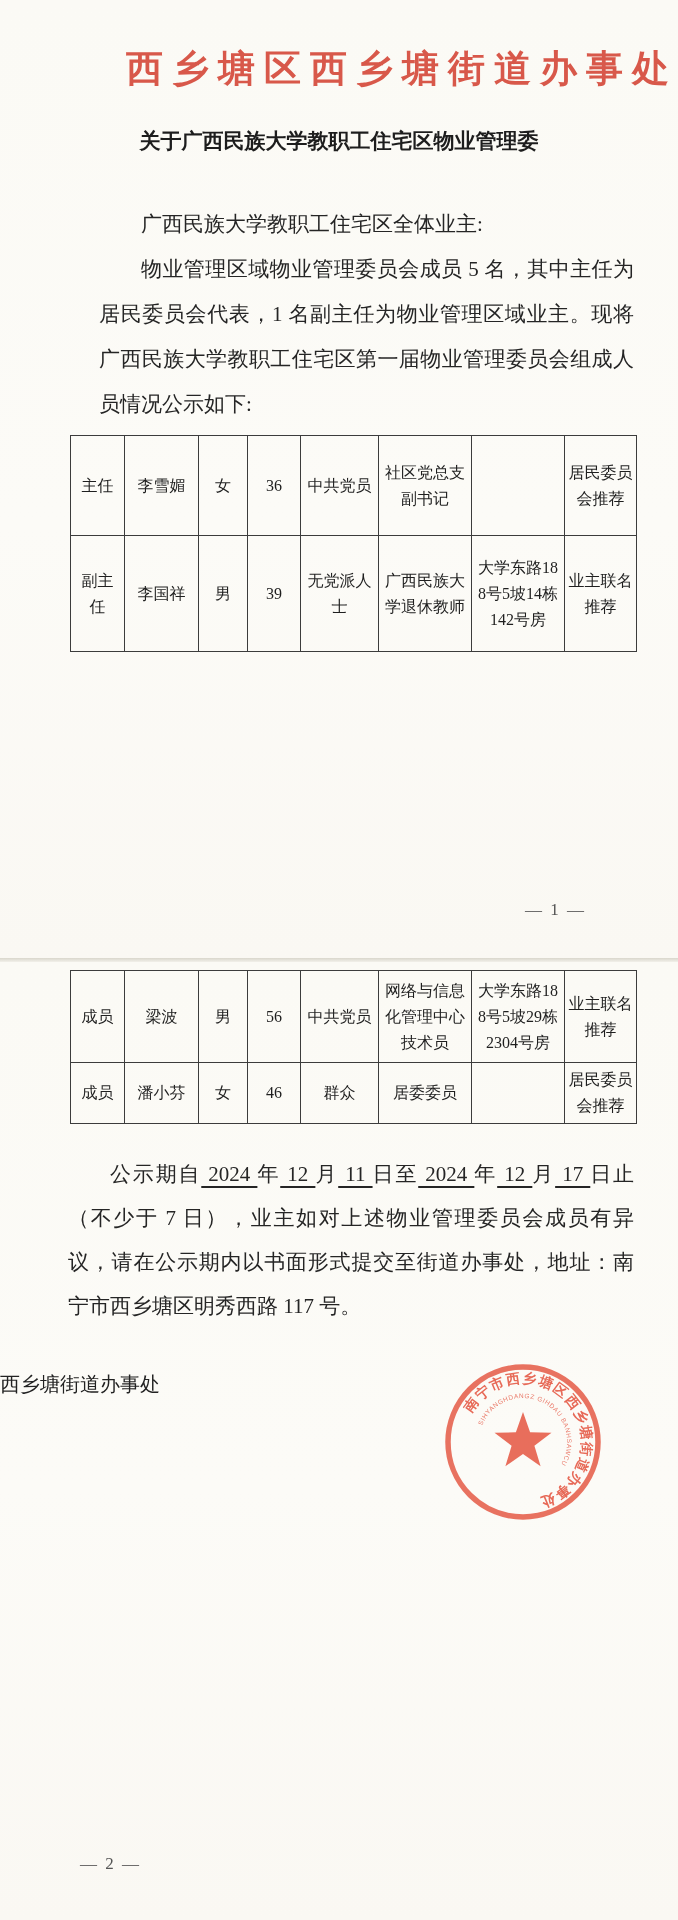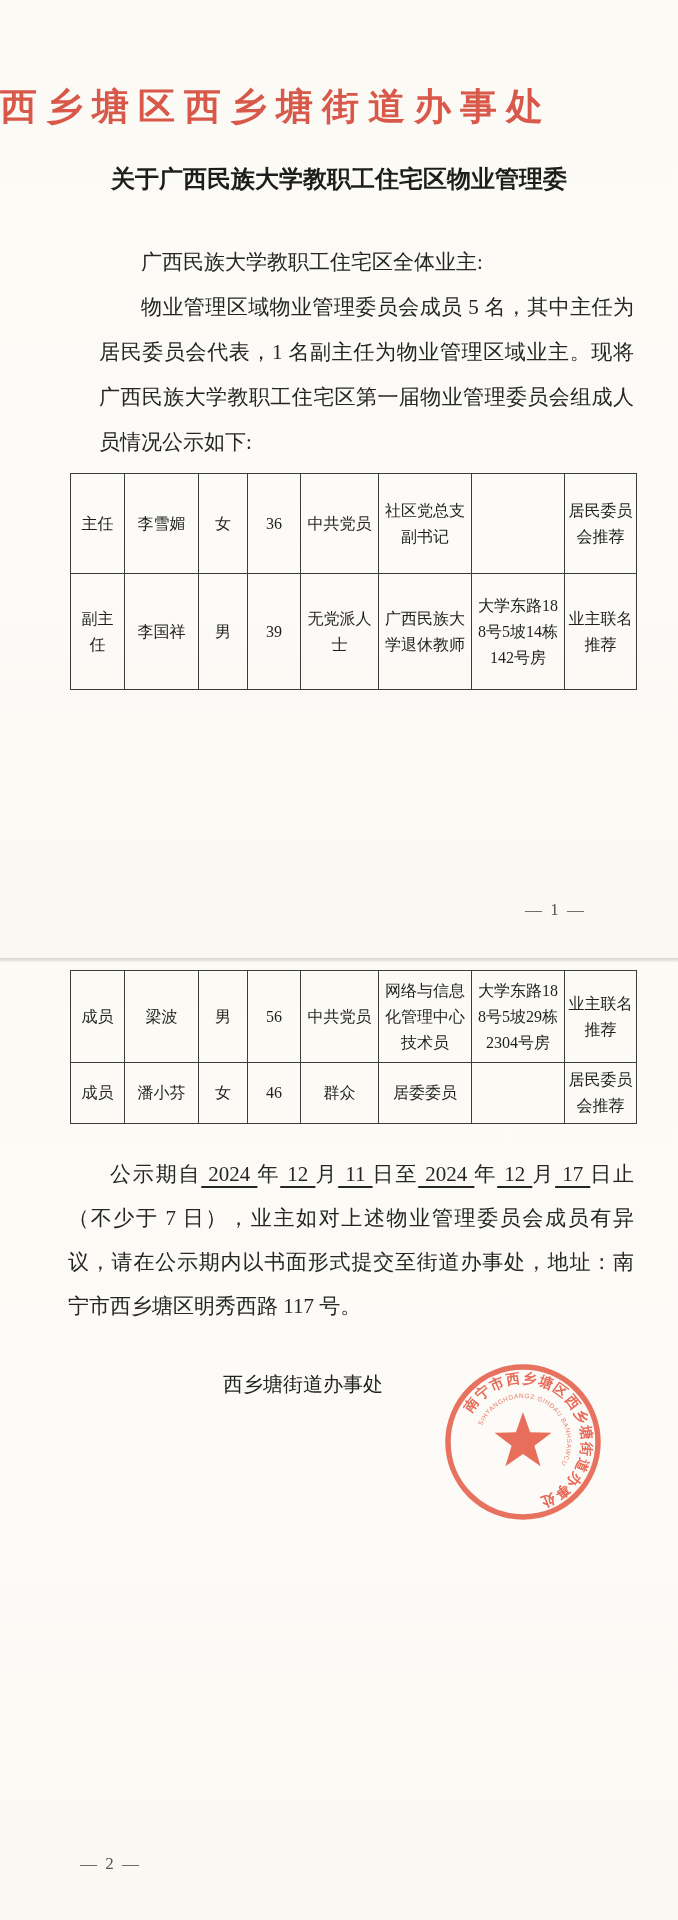--- a/index.html
+++ b/index.html
@@ -15,34 +15,34 @@
     background: linear-gradient(180deg, #fbfaf5 0%, #fcfbf7 55%, #faf8f3 100%);
     position: relative;
     overflow: hidden;
   }
   .page-gap {
     height: 4px;
     background: linear-gradient(180deg, #d9d6cc, #f2f0ea);
   }
   
   .agency-header {
-    margin-top: 82px;
-    text-align: left;
+    margin-top: 44px;
+    text-align: right;
     font-family: "Liberation Sans", "DejaVu Sans", sans-serif;
     font-weight: bold;
     font-size: 37px;
     letter-spacing: 9px;
     color: #d8584a;
     white-space: nowrap;
   }
   .doc-title {
     margin-top: 30px;
     text-align: center;
     font-weight: bold;
-    font-size: 24px;
+    font-size: 21px;
     line-height: 34px;
     color: #1d1d1d;
   }
   .body-text {
     margin: 44px 44px 0 62px;
     font-size: 21px;
     line-height: 45px;
     text-align: justify;
   }
   .body-text .para { text-indent: 2em; margin-left: 37px; }
@@ -82,21 +82,21 @@
     text-align: justify;
     text-indent: 2em;
   }
   .notice .u {
     text-decoration: underline;
     text-underline-offset: 5px;
   }
   .signature {
     margin-top: 38px;
     padding-right: 72px;
-    text-align: center;
+    text-align: left;
     font-size: 20px;
     line-height: 36px;
     color: #222;
   }
   .seal {
     position: absolute;
     left: 443px;
     top: 400px;
     width: 160px;
     height: 160px;

